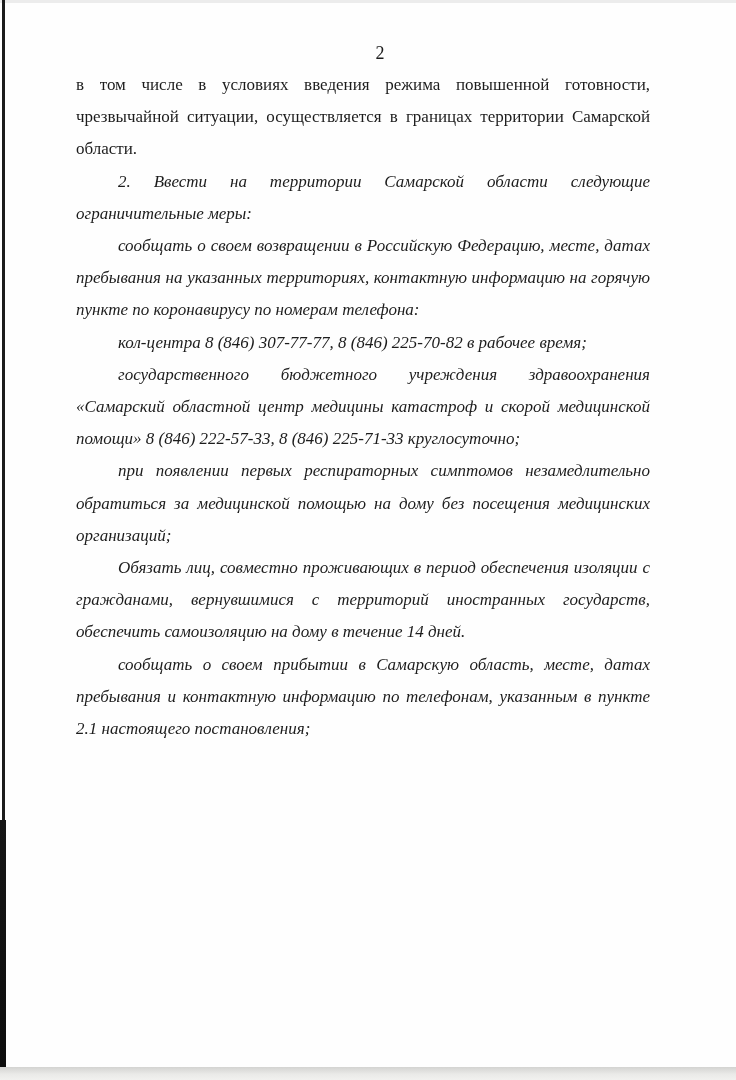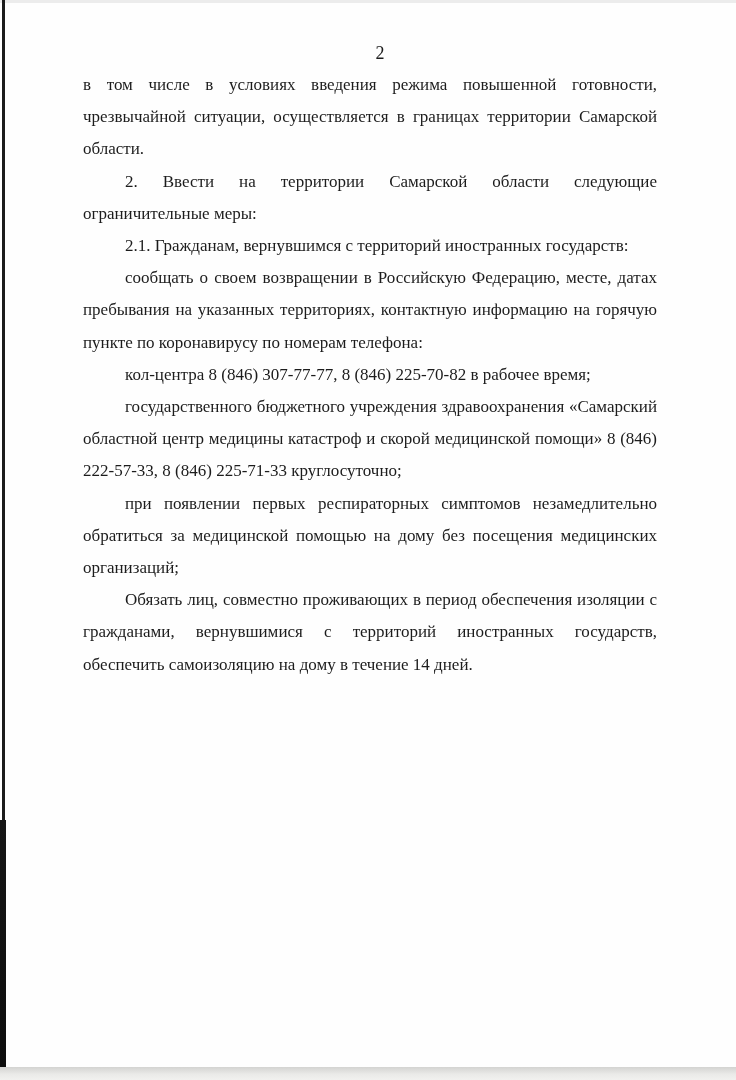--- a/index.html
+++ b/index.html
@@ -45,51 +45,52 @@
     position: absolute;
     top: 42px;
     left: 0;
     width: 760px; 
     text-align: center;
     font-size: 18px;
     line-height: 22px;
   }
   .text-block {
     position: absolute;
-    left: 83px;
+    left: 76px;
     top: 69px;
     width: 574px;
     font-size: 17px;
     line-height: 32.2px;
     text-align: justify;
   }
   .text-block p {
     margin: 0;
     padding: 0;
   }
   .text-block p.indent {
     text-indent: 42px;
+    font-style: italic;
   }
 </style>
 </head>
 <body>
 
 <div id="page">
 
   <div class="edge-top"></div>
   <div class="edge-left-thin"></div>
   <div class="edge-left-thick"></div>
   <div class="edge-bottom"></div>
 
   <div class="page-number">2</div>
 
   <div class="text-block">
     <p>в том числе в условиях введения режима повышенной готовности, чрезвычайной ситуации, осуществляется в границах территории Самарской области.</p>
     <p class="indent">2. Ввести на территории Самарской области следующие ограничительные меры:</p>
-    <p class="indent">2.1. Гражданам, вернувшимся с территорий иностранных государств:</p>
     <p class="indent">сообщать о своем возвращении в Российскую Федерацию, месте, датах пребывания на указанных территориях, контактную информацию на горячую пункте по коронавирусу по номерам телефона:</p>
     <p class="indent">кол-центра 8 (846) 307-77-77, 8 (846) 225-70-82 в рабочее время;</p>
     <p class="indent">государственного бюджетного учреждения здравоохранения «Самарский областной центр медицины катастроф и скорой медицинской помощи» 8 (846) 222-57-33, 8 (846) 225-71-33 круглосуточно;</p>
     <p class="indent">при появлении первых респираторных симптомов незамедлительно обратиться за медицинской помощью на дому без посещения медицинских организаций;</p>
     <p class="indent">Обязать лиц, совместно проживающих в период обеспечения изоляции с гражданами, вернувшимися с территорий иностранных государств, обеспечить самоизоляцию на дому в течение 14 дней.</p>
+    <p class="indent">сообщать о своем прибытии в Самарскую область, месте, датах пребывания и контактную информацию по телефонам, указанным в пункте 2.1 настоящего постановления;</p>
   </div>
 
 </div>
 
 </body></html>

